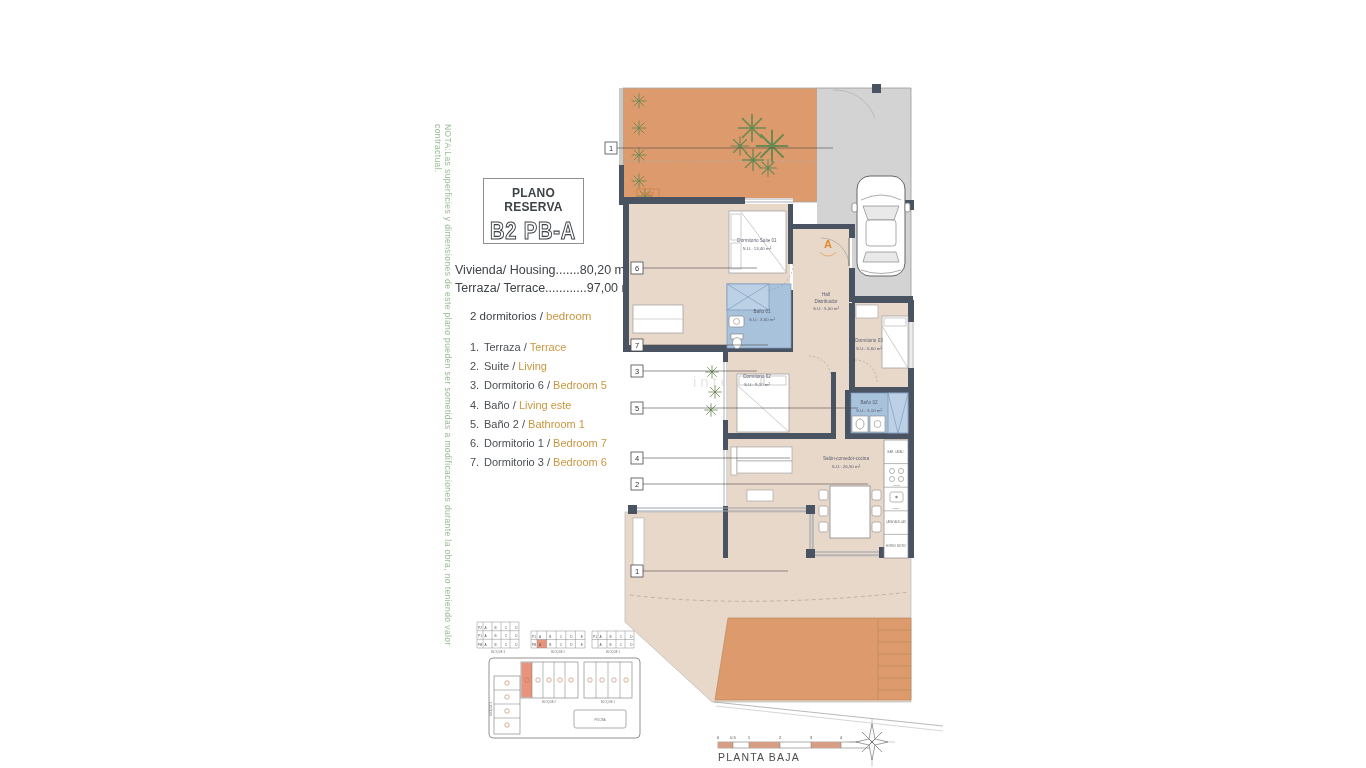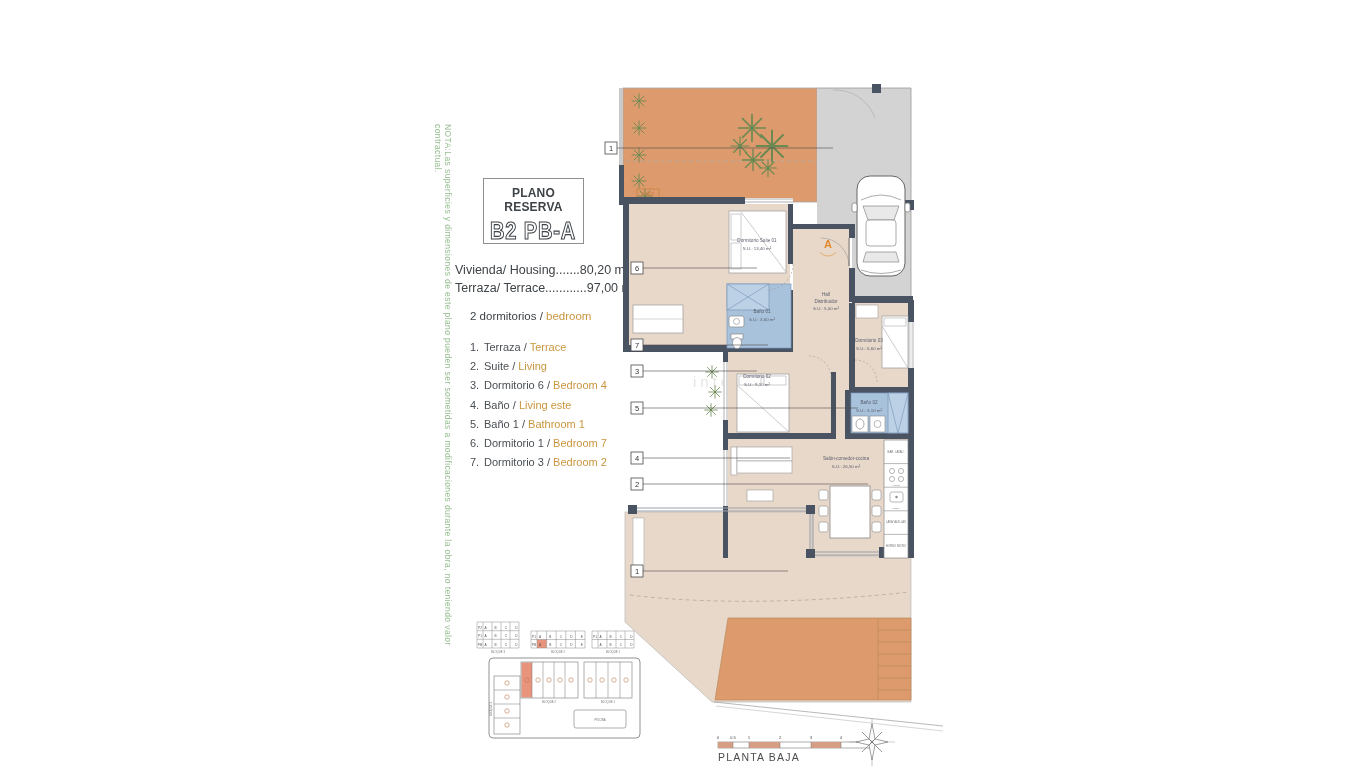--- a/index.html
+++ b/index.html
@@ -41,25 +41,25 @@
   </div>
 
   <div class="bedrooms">
     <span>2 dormitorios /</span>
     <span class="orange">bedroom</span>
   </div>
 
   <ol class="legend">
     <li><span class="num">1.</span><span class="es">Terraza /</span> <span class="orange">Terrace</span></li>
     <li><span class="num">2.</span><span class="es">Suite /</span> <span class="orange">Living</span></li>
-    <li><span class="num">3.</span><span class="es">Dormitorio 6 /</span> <span class="orange">Bedroom 4</span></li>
+    <li><span class="num">3.</span><span class="es">Dormitorio 6 /</span> <span class="orange">Bedroom 5</span></li>
     <li><span class="num">4.</span><span class="es">Baño /</span> <span class="orange">Living este</span></li>
-    <li><span class="num">5.</span><span class="es">Baño 1 /</span> <span class="orange">Bathroom 1</span></li>
+    <li><span class="num">5.</span><span class="es">Baño 2 /</span> <span class="orange">Bathroom 1</span></li>
     <li><span class="num">6.</span><span class="es">Dormitorio 1 /</span> <span class="orange">Bedroom 7</span></li>
-    <li><span class="num">7.</span><span class="es">Dormitorio 3 /</span> <span class="orange">Bedroom 2</span></li>
+    <li><span class="num">7.</span><span class="es">Dormitorio 3 /</span> <span class="orange">Bedroom 6</span></li>
   </ol>
 
   <div class="wm">interhome</div>
 
   <svg class="plan-svg" width="1366" height="768" viewBox="0 0 1366 768">
     <defs>
       <g id="palm" stroke="#6b8a52" stroke-width="0.9" fill="none" stroke-linecap="round">
         <path d="M0,0 L0,-7 M0,0 L5,-5 M0,0 L7,0 M0,0 L5,5 M0,0 L0,7 M0,0 L-5,5 M0,0 L-7,0 M0,0 L-5,-5"></path>
         <circle cx="0" cy="0" r="0.8" fill="#6b8a52" stroke="none"></circle>
       </g>

